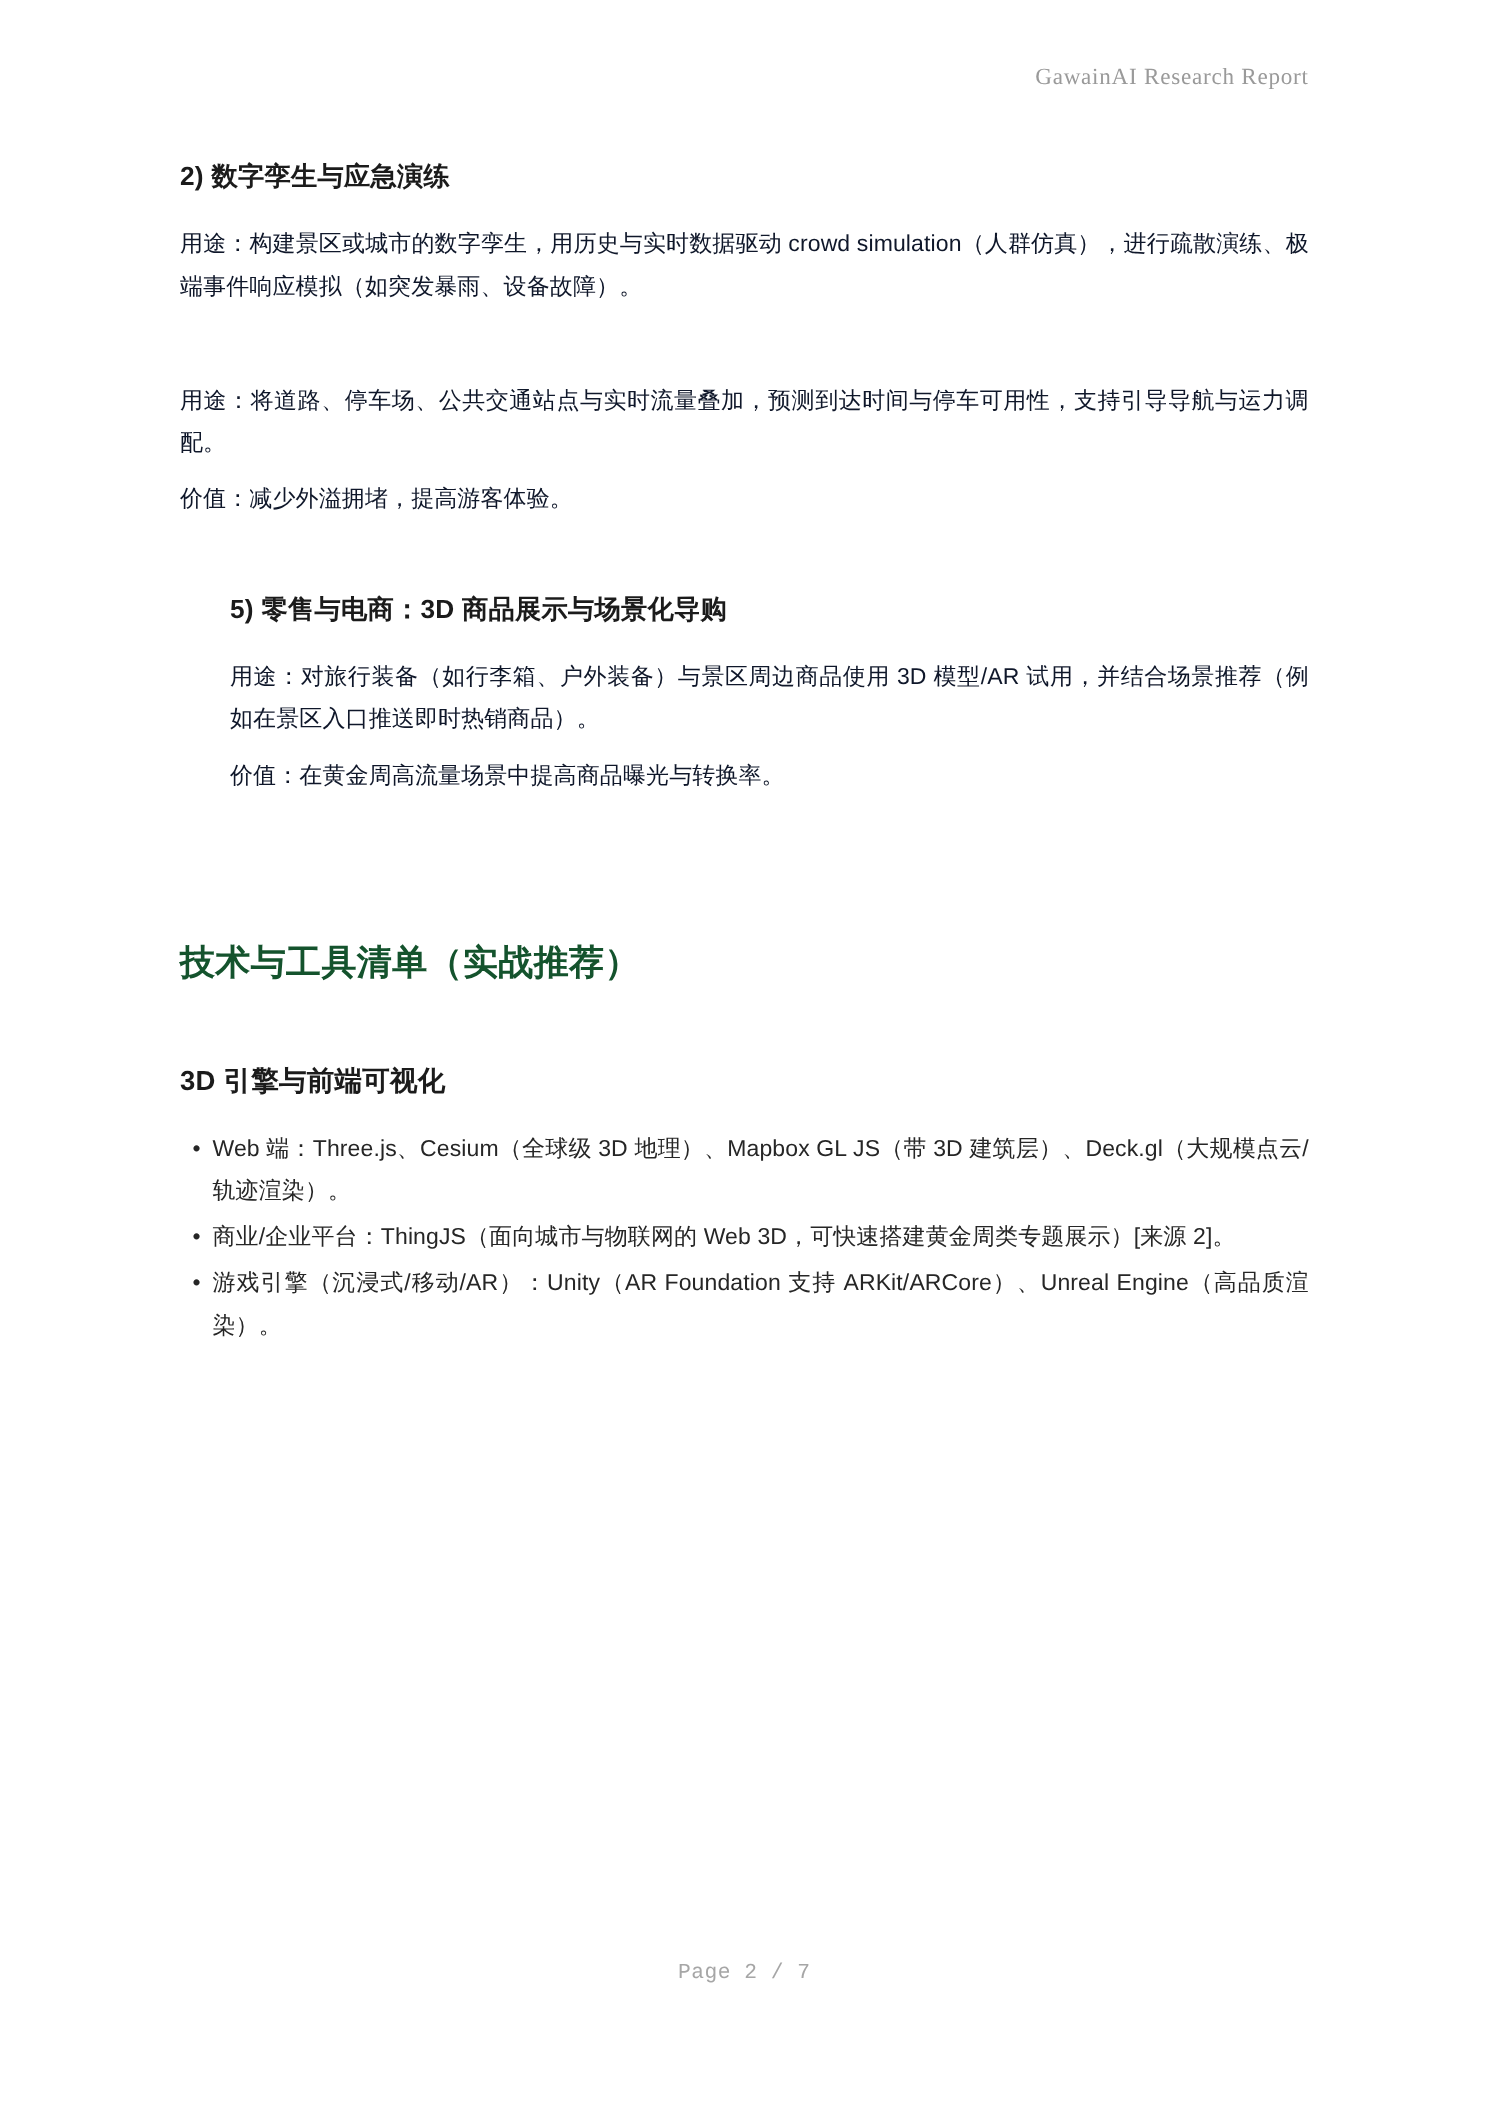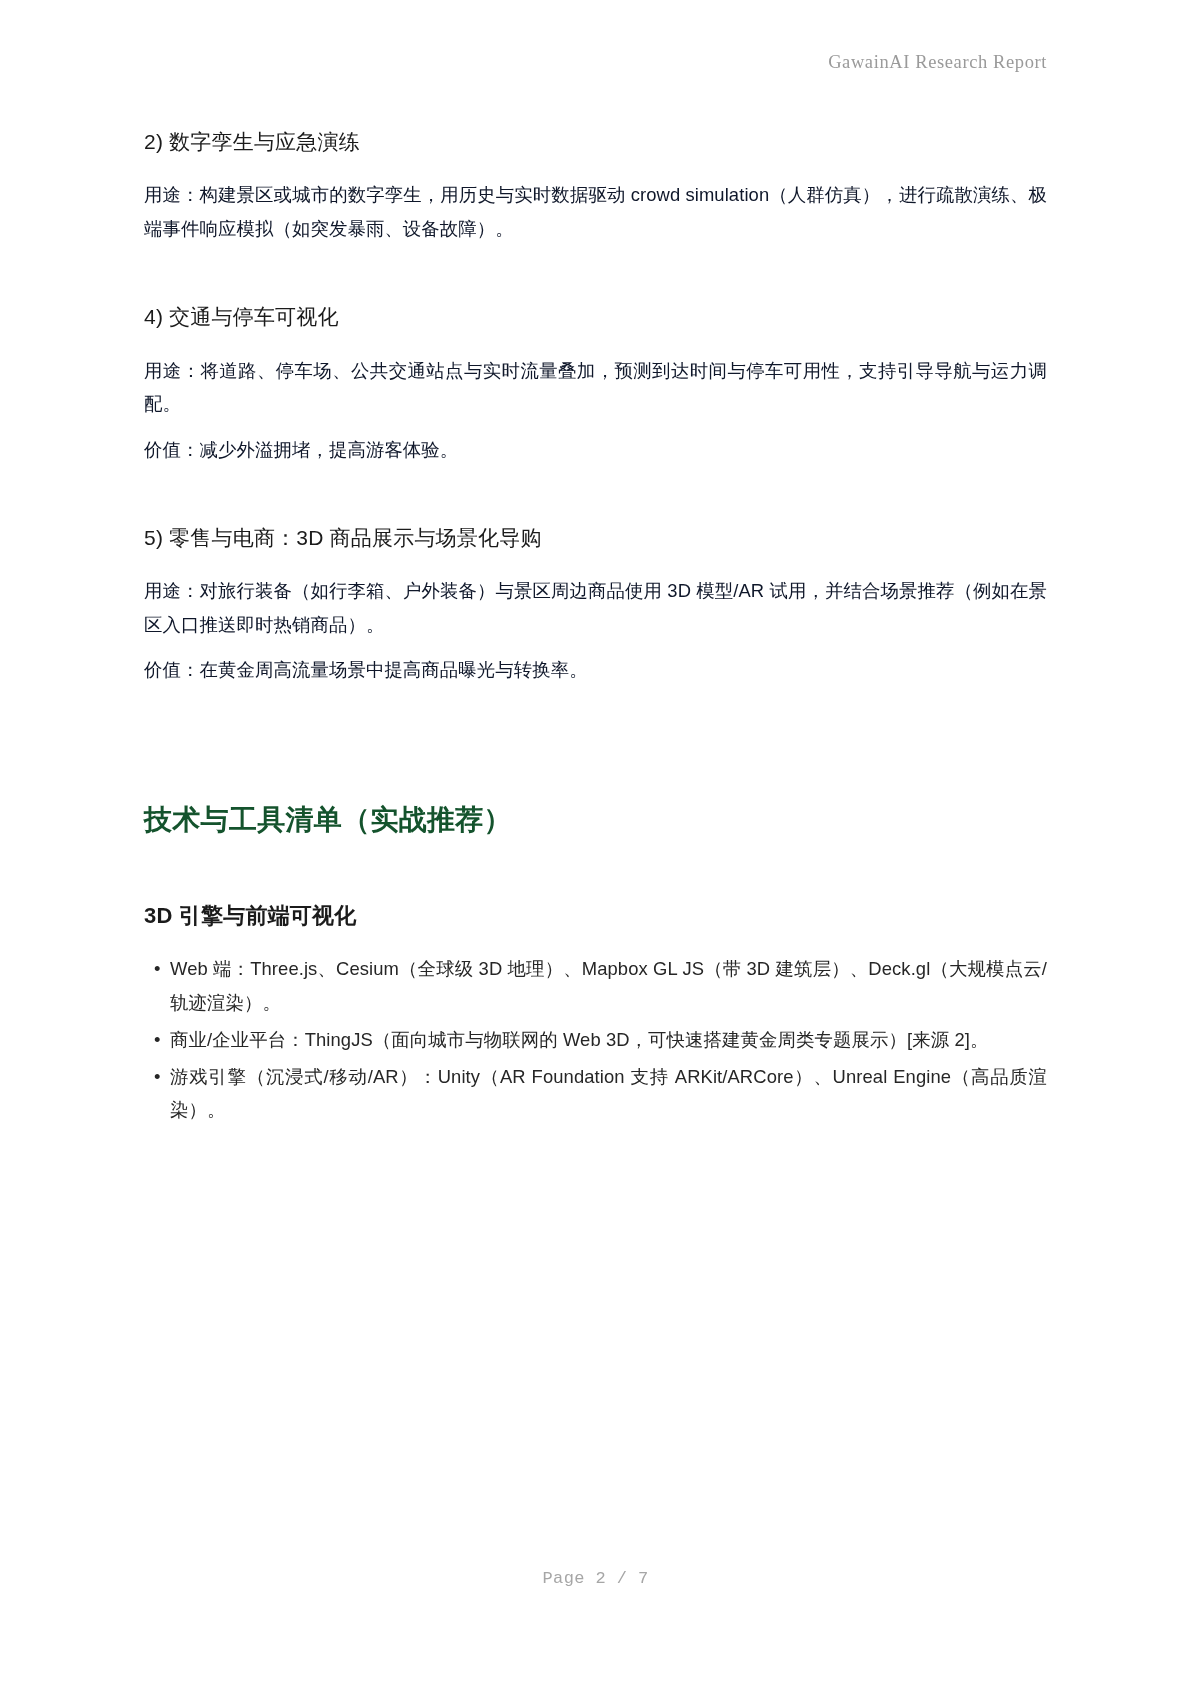--- a/index.html
+++ b/index.html
@@ -29,21 +29,21 @@
     white-space: nowrap;
   }
   .content {
     position: absolute;
     left: 144px;
     top: 128px;
     width: 903px;
   }
   h2.section-title {
     font-size: 21px;
-    font-weight: 400;
+    font-weight: 700;
     letter-spacing: 0.2px;
     color: #1b1b1b;
     margin: 0 0 22px 0;
     line-height: 1.35;
   }
   h1.big-title {
     font-size: 28px;
     font-weight: 700;
     letter-spacing: 0.3px;
     color: #14532d;
@@ -62,21 +62,21 @@
     font-size: 18.4px;
     line-height: 1.82;
     color: #0f172a;
     margin: 0 0 12px 0;
     text-align: justify;
     text-justify: inter-ideograph;
     letter-spacing: 0.1px;
   }
   p.para:last-child { margin-bottom: 0; }
   .block { margin-bottom: 58px; }
-  .block.tight { margin-bottom: 52px; }
+  .block.tight { margin-bottom: 52px; margin-left: 40px; }
   .gap-big { height: 62px; }
   ul.bullets {
     list-style: none;
     margin: 0;
     padding: 0;
   }
   ul.bullets li {
     position: relative;
     font-size: 18.4px;
     line-height: 1.8;
@@ -116,21 +116,20 @@
 
   <div class="content">
 
     <div class="block">
       <h2 class="section-title">2) 数字孪生与应急演练</h2>
       <p class="para">用途：构建景区或城市的数字孪生，用历史与实时数据驱动 crowd simulation（人群仿真），进行疏散演练、极端事件响应模拟（如突发暴雨、设备故障）。</p>
     </div>
 
 
     <div class="block">
-      <h2 class="section-title">4) 交通与停车可视化</h2>
       <p class="para">用途：将道路、停车场、公共交通站点与实时流量叠加，预测到达时间与停车可用性，支持引导导航与运力调配。</p>
       <p class="para">价值：减少外溢拥堵，提高游客体验。</p>
     </div>
 
     <div class="block tight">
       <h2 class="section-title">5) 零售与电商：3D 商品展示与场景化导购</h2>
       <p class="para">用途：对旅行装备（如行李箱、户外装备）与景区周边商品使用 3D 模型/AR 试用，并结合场景推荐（例如在景区入口推送即时热销商品）。</p>
       <p class="para">价值：在黄金周高流量场景中提高商品曝光与转换率。</p>
     </div>
 

